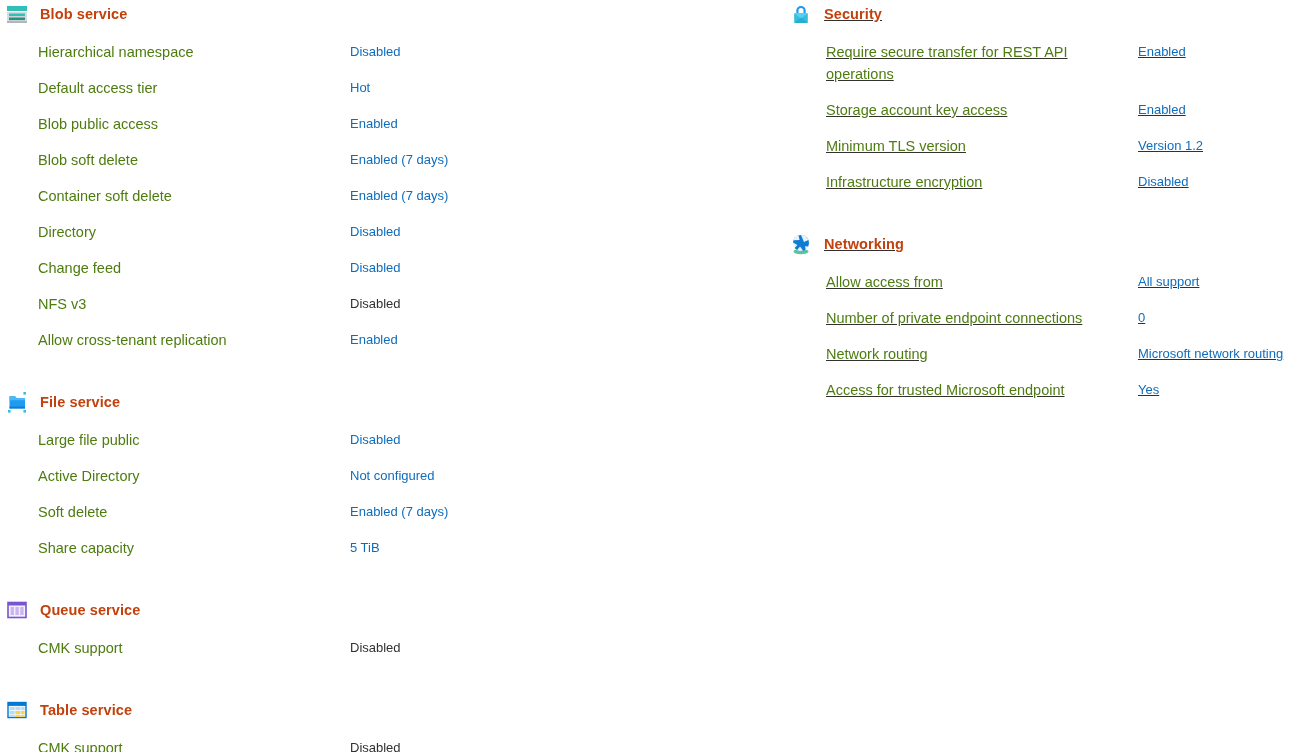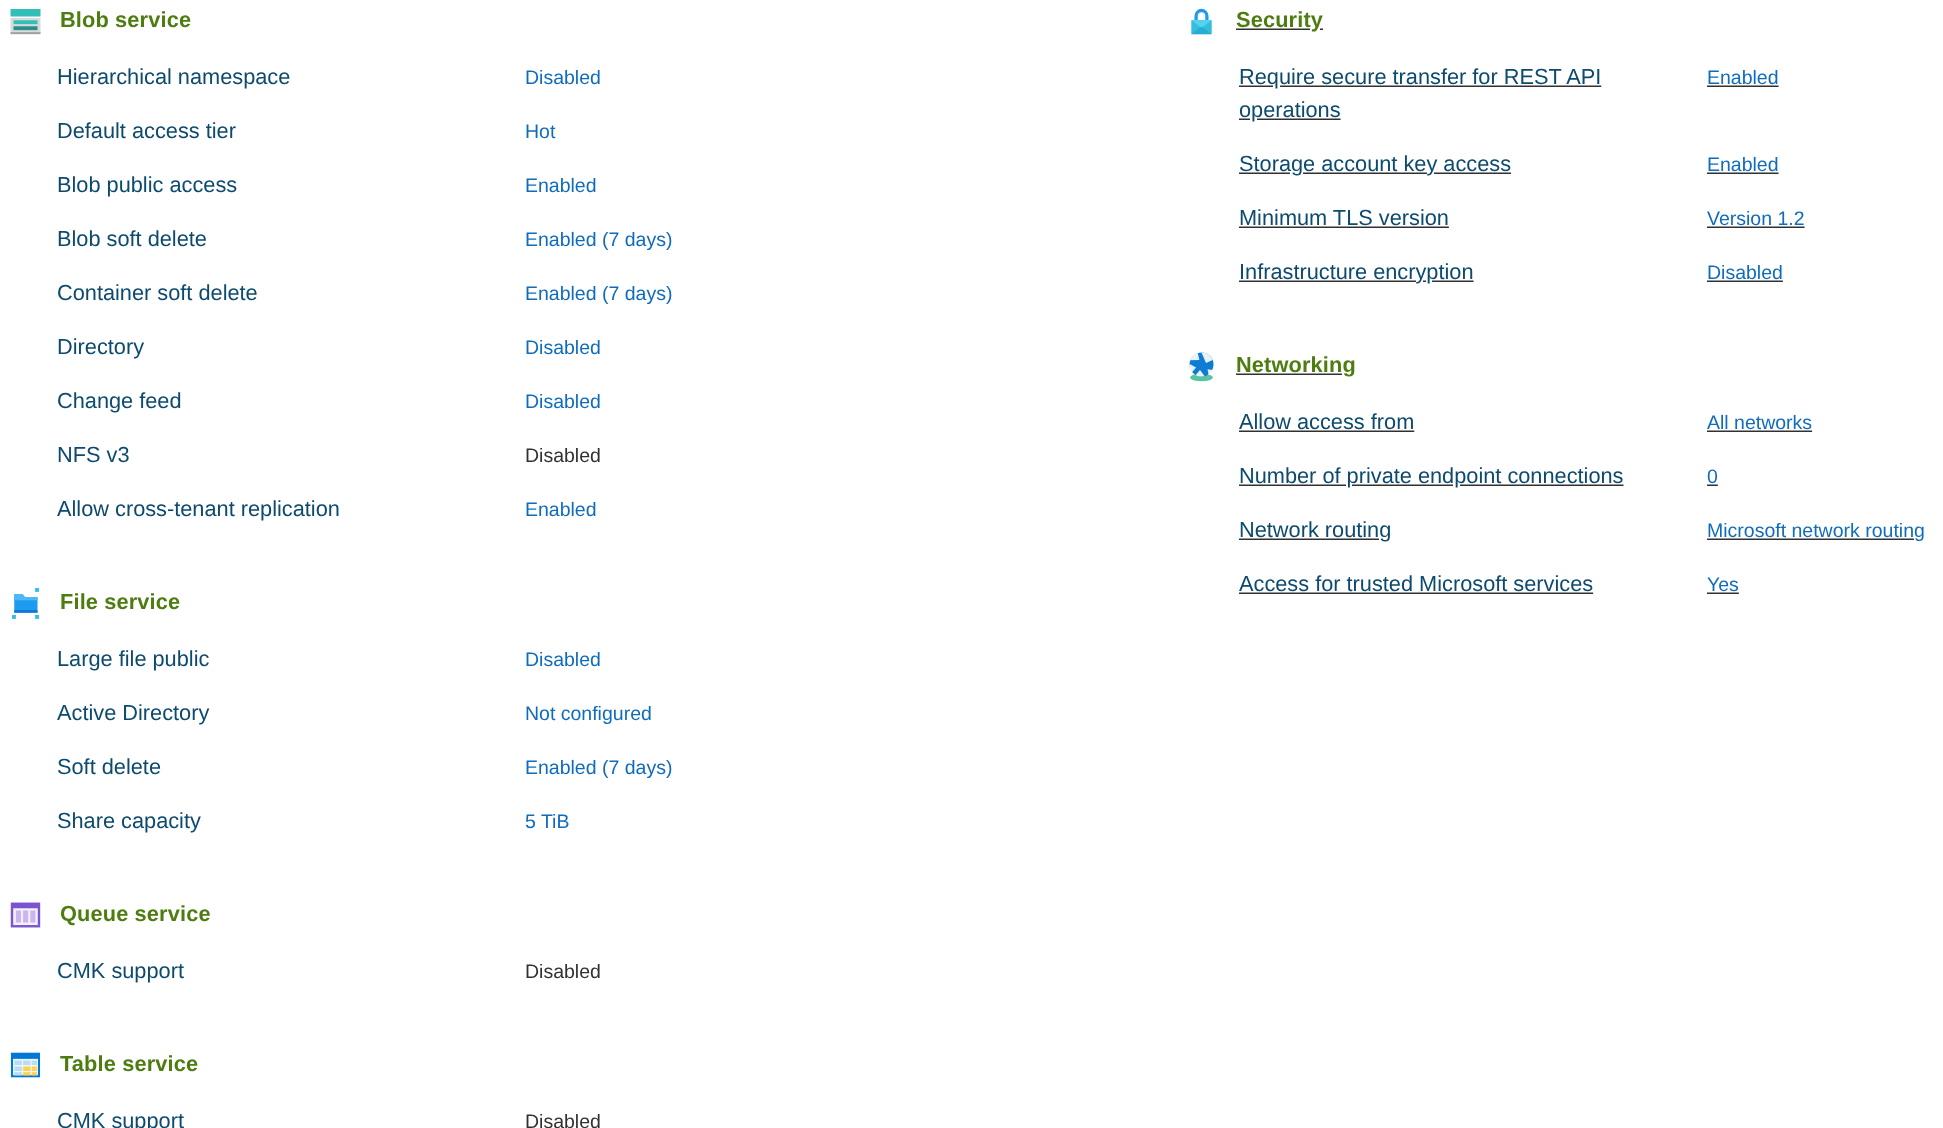--- a/index.html
+++ b/index.html
@@ -38,36 +38,36 @@
   .section-icon {
     width: 22px;
     height: 22px;
     flex: 0 0 22px;
     margin-right: 12px;
     display: block;
   }
   .section-title {
     font-size: 14.5px;
     font-weight: bold;
-    color: #4d7c0f;
+    color: #c2410c;
     letter-spacing: 0.1px;
     white-space: nowrap;
   }
 
   .rows { margin: 0; padding: 0; }
 
   .prop-row {
     display: flex;
     align-items: flex-start;
     min-height: 36px;
     line-height: 22px;
   }
   .prop-label {
     font-size: 14.5px;
-    color: #0c4a6e;
+    color: #4d7c0f;
     padding-top: 1px;
   }
   .prop-value {
     font-size: 13px;
     padding-top: 1px;
   }
   .prop-value.link {
     color: #0f6cbd;
   }
   .prop-value.plain {
@@ -272,32 +272,32 @@
           <path d="M3.3 7.2 a8 8 0 0 1 5.2 -4.9 L9.6 7 Z" fill="#ffffff" opacity="0.9"></path>
           <path d="M4.2 15.6 a8 8 0 0 1 -1.1 -6 L7.4 12 Z" fill="#ffffff" opacity="0.9"></path>
           <path d="M13 17.6 a8 8 0 0 1 -6 -0.4 L10 13.6 Z" fill="#ffffff" opacity="0.9"></path>
           <path d="M18.4 13.6 a8 8 0 0 1 -2.6 3.6 L15 13.2 Z" fill="#ffffff" opacity="0.9"></path>
         </svg>
         <div class="section-title">Networking</div>
       </div>
       <div class="rows">
         <div class="prop-row">
           <div class="prop-label">Allow access from</div>
-          <div class="prop-value link">All networks</div>
+          <div class="prop-value link">All support</div>
         </div>
         <div class="prop-row">
           <div class="prop-label">Number of private endpoint connections</div>
           <div class="prop-value link">0</div>
         </div>
         <div class="prop-row">
           <div class="prop-label">Network routing</div>
           <div class="prop-value link">Microsoft network routing</div>
         </div>
         <div class="prop-row">
-          <div class="prop-label">Access for trusted Microsoft services</div>
+          <div class="prop-label">Access for trusted Microsoft endpoint</div>
           <div class="prop-value link">Yes</div>
         </div>
       </div>
     </div>
 
   </div>
 
 </div>
 
 </body></html>

